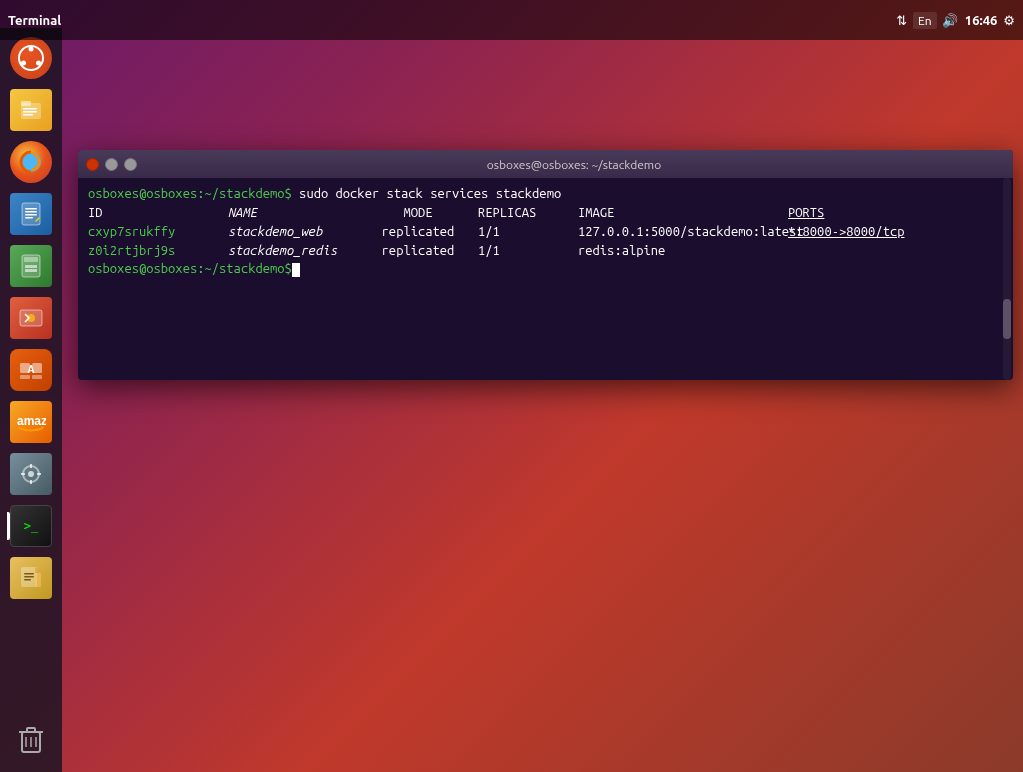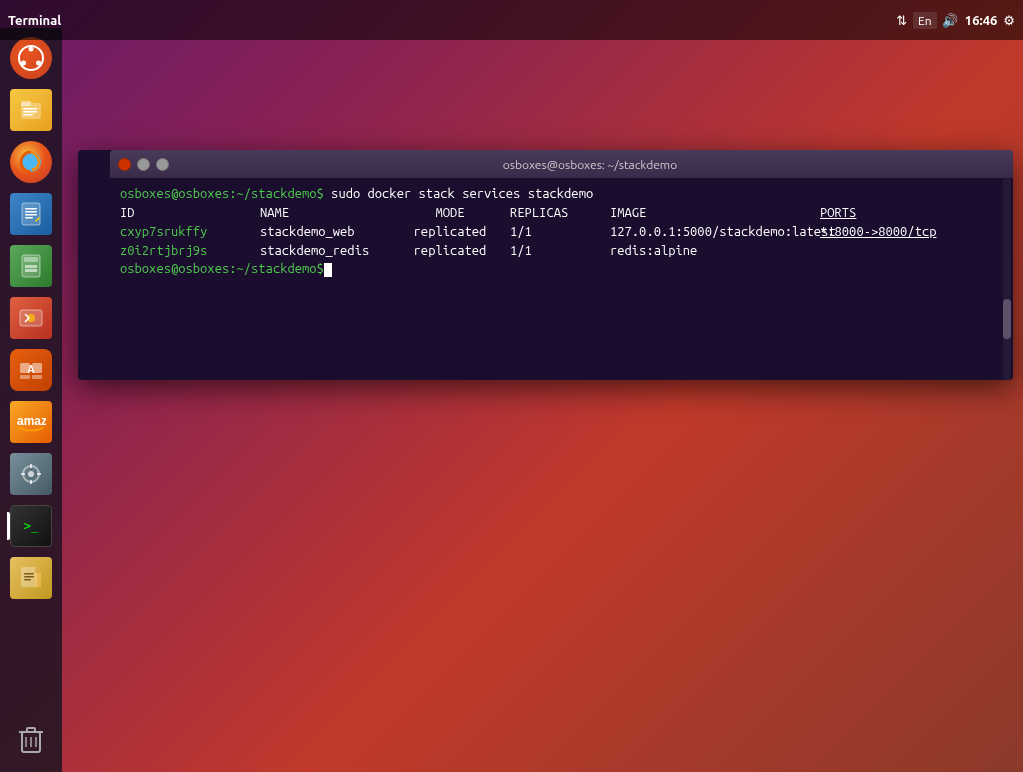--- a/index.html
+++ b/index.html
@@ -263,21 +263,20 @@
       top: 150px;
       left: 78px;
       right: 10px;
       height: 230px;
       background: #1a0d2e;
       border-radius: 4px;
       box-shadow: 0 8px 30px rgba(0,0,0,0.6);
       display: flex;
       flex-direction: column;
       z-index: 10;
-      padding-left: 32px;
     }
 
     .terminal-titlebar {
       height: 28px;
       background: linear-gradient(to bottom, #4a3a5a, #3a2a4a);
       border-radius: 4px 4px 0 0;
       display: flex;
       align-items: center;
       padding: 0 8px;
       gap: 6px;
@@ -353,21 +352,21 @@
 
     .term-cmd {
       color: #ffffff;
     }
 
     .term-row {
       display: flex;
     }
 
     .term-col-id { width: 140px; color: #4ec94e; }
-    .term-col-name { width: 130px; color: #ffffff; }
+    .term-col-name { width: 130px; color: #ffffff; font-style: italic; }
     .term-col-mode { width: 120px; color: #ffffff; text-align: center; }
     .term-col-replicas { width: 100px; color: #ffffff; }
     .term-col-image { width: 210px; color: #ffffff; }
     .term-col-ports { color: #ffffff; text-decoration: underline; }
 
     .term-col-header { color: #ffffff; font-weight: normal; }
 
     .cursor {
       display: inline-block;
       width: 8px;

